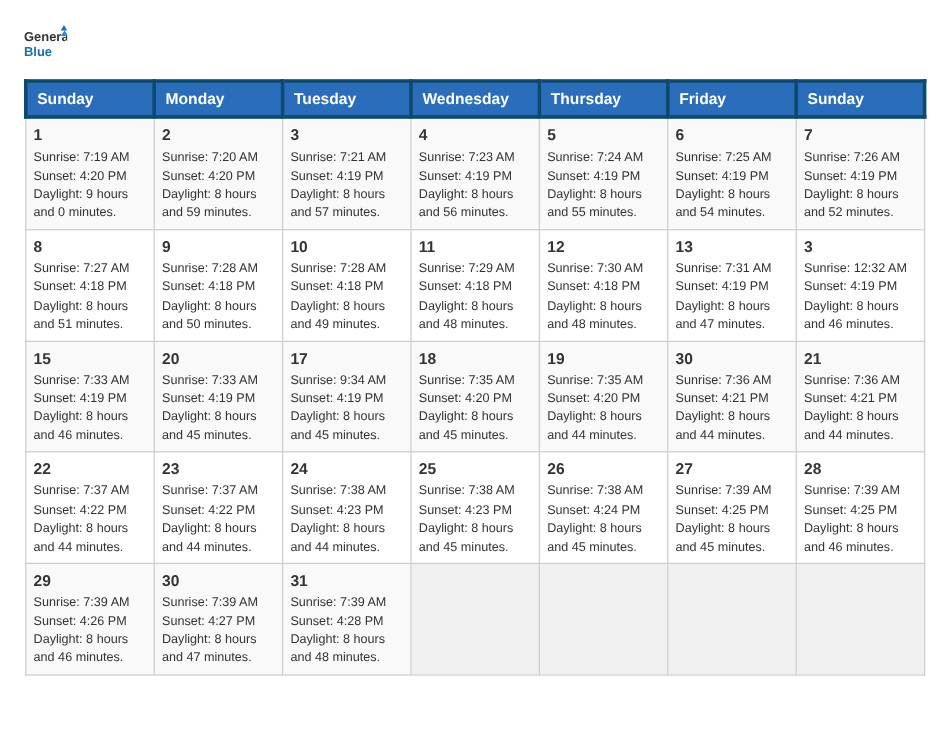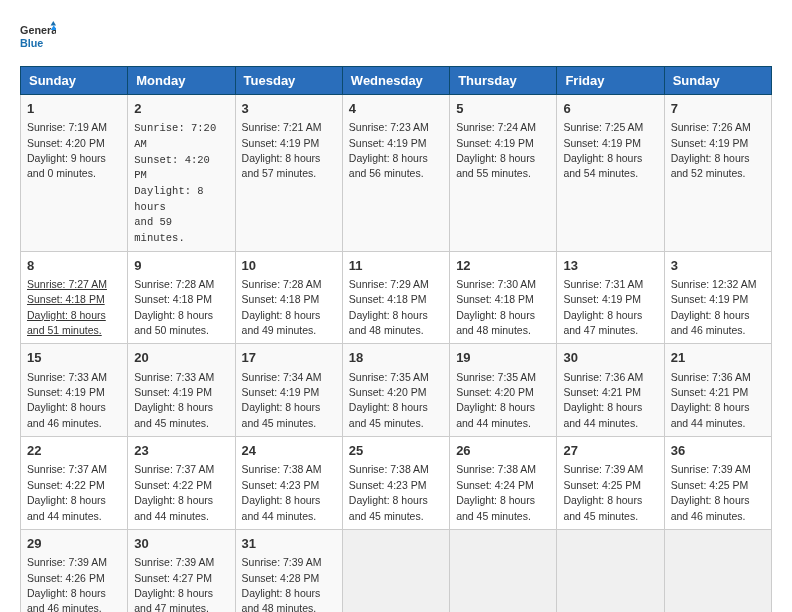--- a/index.html
+++ b/index.html
@@ -42,21 +42,21 @@
       border-collapse: collapse;
       font-size: 11px;
     }
     .calendar thead tr th {
       background-color: #2a6ebb;
       color: #fff;
       text-align: left;
       padding: 6px 8px;
       font-size: 13px;
       font-weight: bold;
-      border: 1px solid #0c4a6e;
+      border: 3px solid #0c4a6e;
     }
     .calendar tbody tr td {
       vertical-align: top;
       padding: 5px 6px;
       border: 1px solid #ccc;
       width: 107px;
       min-height: 80px;
       background: #fff;
       color: #333;
       line-height: 1.4;
@@ -106,21 +106,21 @@
       <th>Friday</th>
       <th>Sunday</th>
     </tr>
   </thead>
   <tbody id="calendar-body">
   <tr>
         <td><span class="day-number">1</span><span class="day-info" style="white-space: pre-line;">Sunrise: 7:19 AM
 Sunset: 4:20 PM
 Daylight: 9 hours
 and 0 minutes.</span></td>
-        <td><span class="day-number">2</span><span class="day-info" style="white-space: pre-line; font-family: Liberation Mono, monospace;">Sunrise: 7:20 AM
+        <td><span class="day-number">2</span><span class="day-info" style="white-space: pre-line;">Sunrise: 7:20 AM
 Sunset: 4:20 PM
 Daylight: 8 hours
 and 59 minutes.</span></td>
         <td><span class="day-number">3</span><span class="day-info" style="white-space: pre-line; margin-top: 12px;">Sunrise: 7:21 AM
 Sunset: 4:19 PM
 Daylight: 8 hours
 and 57 minutes.</span></td>
         <td><span class="day-number">4</span><span class="day-info" style="white-space: pre-line;">Sunrise: 7:23 AM
 Sunset: 4:19 PM
 Daylight: 8 hours
@@ -132,21 +132,21 @@
         <td><span class="day-number">6</span><span class="day-info" style="white-space: pre-line;">Sunrise: 7:25 AM
 Sunset: 4:19 PM
 Daylight: 8 hours
 and 54 minutes.</span></td>
         <td><span class="day-number">7</span><span class="day-info" style="white-space: pre-line;">Sunrise: 7:26 AM
 Sunset: 4:19 PM
 Daylight: 8 hours
 and 52 minutes.</span></td>
       </tr>
       <tr>
-        <td><span class="day-number">8</span><span class="day-info" style="white-space: pre-line; text-decoration: underline;">Sunrise: 7:27 AM
+        <td><span class="day-number">8</span><span class="day-info" style="white-space: pre-line;">Sunrise: 7:27 AM
 Sunset: 4:18 PM
 Daylight: 8 hours
 and 51 minutes.</span></td>
         <td><span class="day-number">9</span><span class="day-info" style="white-space: pre-line;">Sunrise: 7:28 AM
 Sunset: 4:18 PM
 Daylight: 8 hours
 and 50 minutes.</span></td>
         <td><span class="day-number">10</span><span class="day-info" style="white-space: pre-line;">Sunrise: 7:28 AM
 Sunset: 4:18 PM
 Daylight: 8 hours
@@ -170,21 +170,21 @@
       </tr>
       <tr>
         <td><span class="day-number">15</span><span class="day-info" style="white-space: pre-line;">Sunrise: 7:33 AM
 Sunset: 4:19 PM
 Daylight: 8 hours
 and 46 minutes.</span></td>
         <td><span class="day-number">20</span><span class="day-info" style="white-space: pre-line;">Sunrise: 7:33 AM
 Sunset: 4:19 PM
 Daylight: 8 hours
 and 45 minutes.</span></td>
-        <td><span class="day-number">17</span><span class="day-info" style="white-space: pre-line;">Sunrise: 7:34 AM
+        <td><span class="day-number">17</span><span class="day-info" style="white-space: pre-line;">Sunrise: 9:34 AM
 Sunset: 4:19 PM
 Daylight: 8 hours
 and 45 minutes.</span></td>
         <td><span class="day-number">18</span><span class="day-info" style="white-space: pre-line;">Sunrise: 7:35 AM
 Sunset: 4:20 PM
 Daylight: 8 hours
 and 45 minutes.</span></td>
         <td><span class="day-number">19</span><span class="day-info" style="white-space: pre-line;">Sunrise: 7:35 AM
 Sunset: 4:20 PM
 Daylight: 8 hours
@@ -216,21 +216,21 @@
 Daylight: 8 hours
 and 45 minutes.</span></td>
         <td><span class="day-number">26</span><span class="day-info" style="white-space: pre-line;">Sunrise: 7:38 AM
 Sunset: 4:24 PM
 Daylight: 8 hours
 and 45 minutes.</span></td>
         <td><span class="day-number">27</span><span class="day-info" style="white-space: pre-line;">Sunrise: 7:39 AM
 Sunset: 4:25 PM
 Daylight: 8 hours
 and 45 minutes.</span></td>
-        <td><span class="day-number">36</span><span class="day-info" style="white-space: pre-line;">Sunrise: 7:39 AM
+        <td><span class="day-number">28</span><span class="day-info" style="white-space: pre-line;">Sunrise: 7:39 AM
 Sunset: 4:25 PM
 Daylight: 8 hours
 and 46 minutes.</span></td>
       </tr>
       <tr>
         <td><span class="day-number">29</span><span class="day-info" style="white-space: pre-line;">Sunrise: 7:39 AM
 Sunset: 4:26 PM
 Daylight: 8 hours
 and 46 minutes.</span></td>
         <td><span class="day-number">30</span><span class="day-info" style="white-space: pre-line;">Sunrise: 7:39 AM

